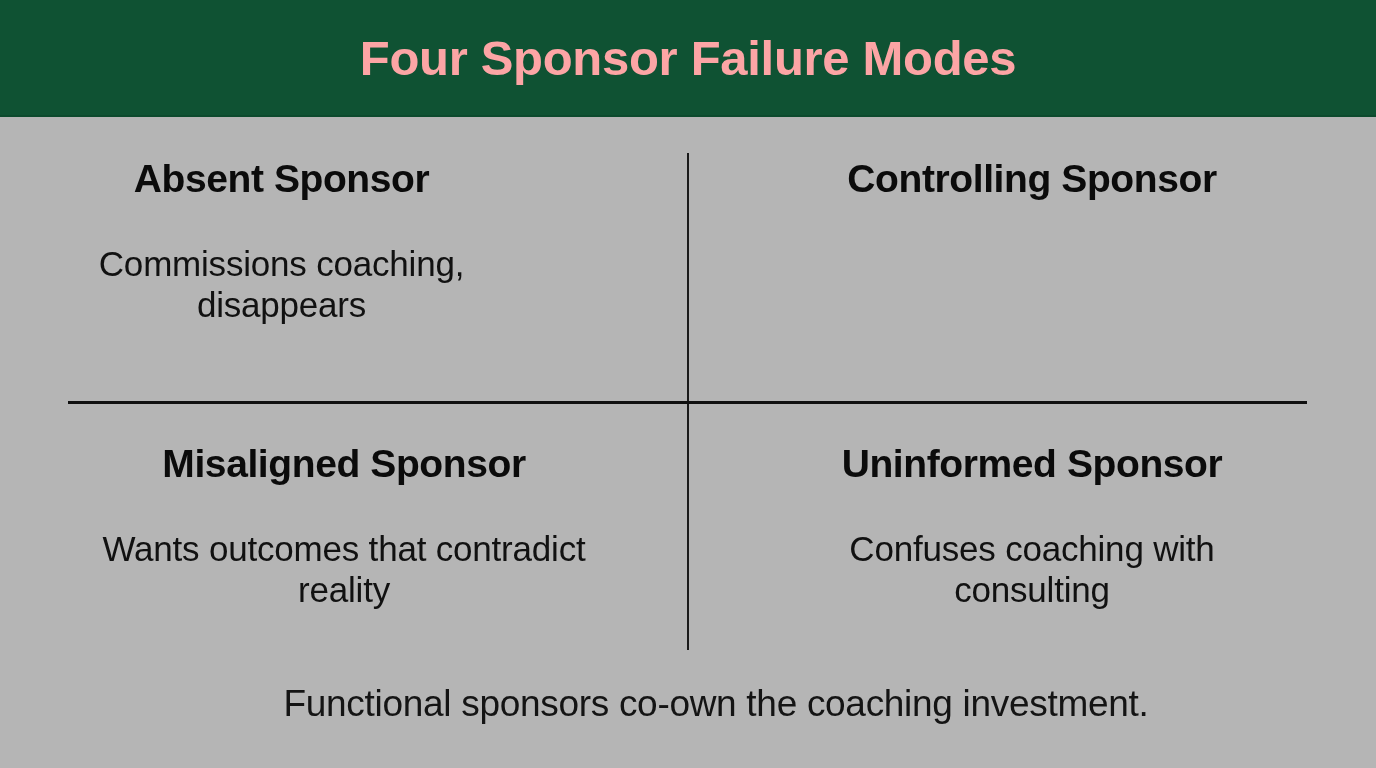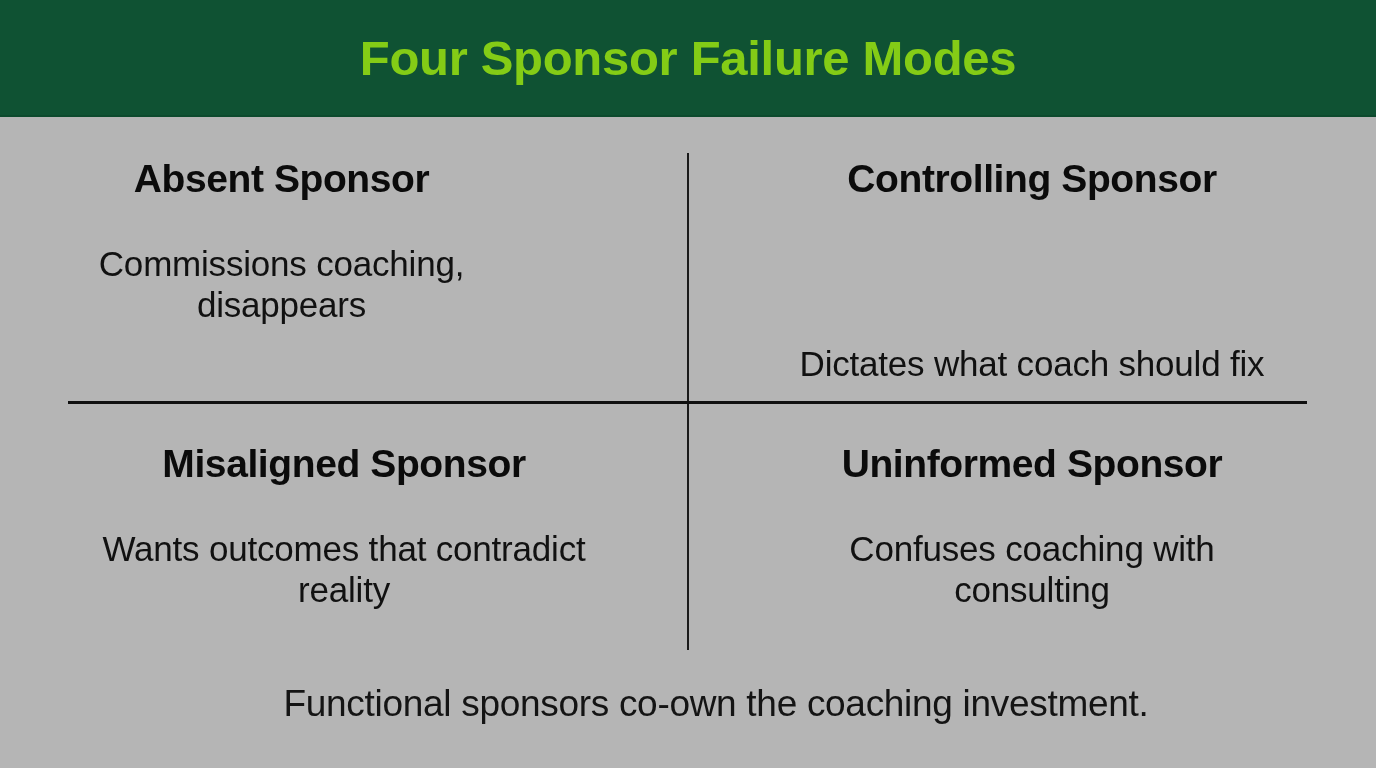--- a/index.html
+++ b/index.html
@@ -32,21 +32,21 @@
     width: 1376px;
     height: 117px;
     background: #0f5233;
     display: flex;
     align-items: center;
     justify-content: center;
     box-sizing: border-box;
     border-bottom: 2px solid #0c4a2d;
   }
   .header-title {
-    color: #84cc16;
+    color: #fca5a5;
     font-family: "Liberation Sans", sans-serif;
     font-size: 49px;
     font-weight: bold;
     letter-spacing: -0.3px;
     line-height: 1;
     white-space: nowrap;
     text-align: center;
     margin-top: 2px;
   }
 
@@ -83,21 +83,21 @@
     margin: 0;
   }
 
   .quad-body {
     color: #111111;
     font-family: "Liberation Sans", sans-serif;
     font-size: 35px;
     font-weight: normal;
     line-height: 1.17;
     letter-spacing: -0.2px;
-    margin: 17px;
+    margin: 0;
     margin-top: 44px;
     max-width: 520px;
   }
 
   
   .divider-vertical {
     position: absolute;
     left: 687px;
     top: 153px;
     width: 2px;
@@ -141,21 +141,20 @@
 
   <div class="grid">
 
     <div class="quad quad-tl">
       <div class="quad-heading">Absent Sponsor</div>
       <div class="quad-body">Commissions coaching, disappears</div>
     </div>
 
     <div class="quad quad-tr">
       <div class="quad-heading">Controlling Sponsor</div>
-      <div class="quad-body">Dictates what coach should fix</div>
     </div>
 
     <div class="quad quad-bl">
       <div class="quad-heading">Misaligned Sponsor</div>
       <div class="quad-body">Wants outcomes that contradict reality</div>
     </div>
 
     <div class="quad quad-br">
       <div class="quad-heading">Uninformed Sponsor</div>
       <div class="quad-body">Confuses coaching with consulting</div>

